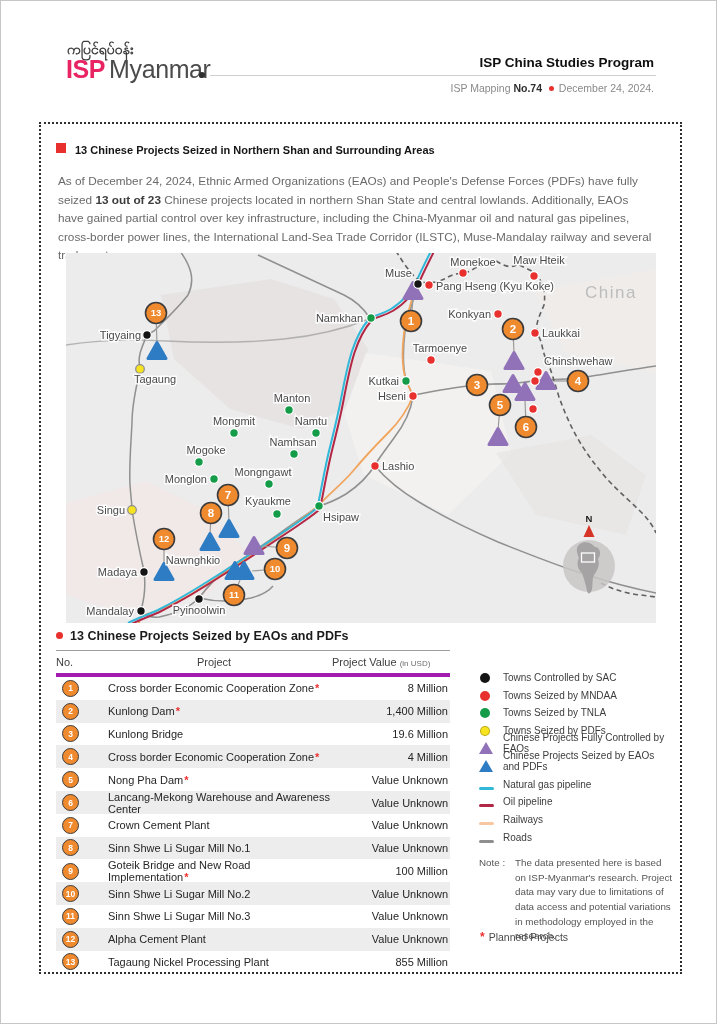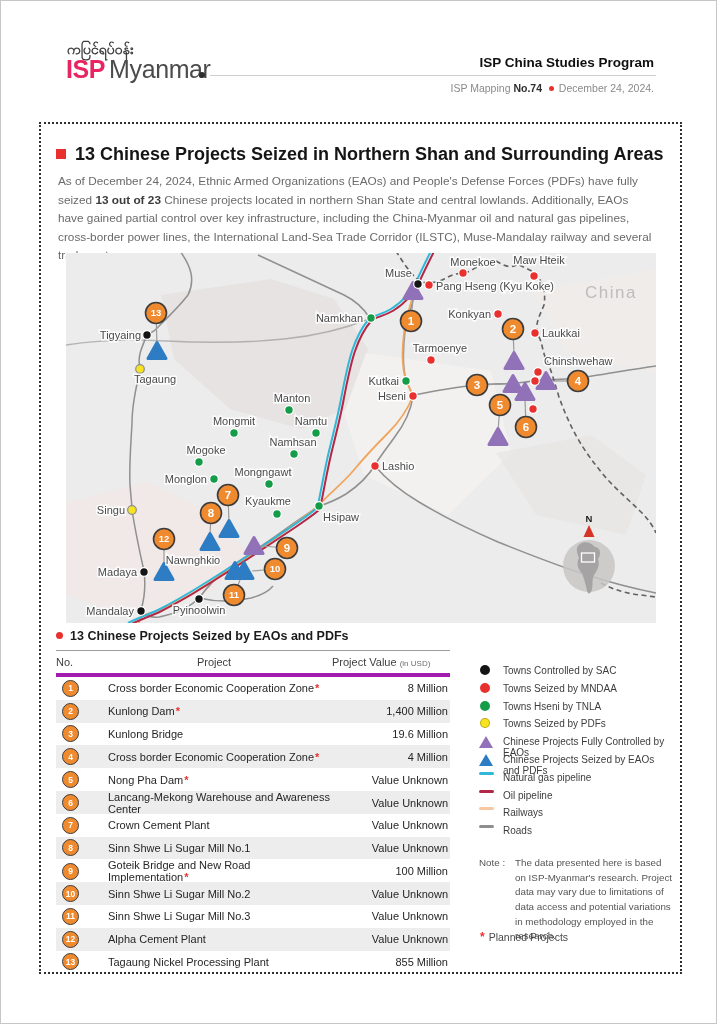--- a/index.html
+++ b/index.html
@@ -14,21 +14,21 @@
   .brand-dot{position:absolute;left:198px;top:71px;width:6px;height:6px;border-radius:50%;background:#2f2f2f;}
   .hrule{position:absolute;left:209px;top:74px;width:446px;height:1px;background:#cfcfcf;}
   .program{position:absolute;top:54px;right:62px;font-size:13.5px;font-weight:700;color:#0f0f0f;}
   .mapping{position:absolute;top:81px;right:62px;font-size:10.5px;color:#8a8a8a;}
   .mapping b{color:#2e2e2e;}
   .rd{display:inline-block;width:5px;height:5px;border-radius:50%;background:#e8312f;margin:0 2px 1px 4px;vertical-align:middle;}
 
   
   .frame{position:absolute;left:38px;top:121px;width:643px;height:852px;border:2px dotted #2e2e2e;box-sizing:border-box;}
 
-  .title-row{position:absolute;left:15px;top:20px;font-size:18px;font-weight:700;color:#151515;white-space:nowrap;}
+  .title-row{position:absolute;left:15px;top:20px;font-size:11px;font-weight:700;color:#151515;white-space:nowrap;}
   .sq{display:inline-block;width:10px;height:10px;background:#e8312f;margin-right:9px;transform:translateY(-1px);}
   .intro{position:absolute;left:17px;top:48px;width:598px;font-size:11.8px;line-height:1.57;color:#6a6a6a;}
   .intro b{color:#3c3c3c;}
 
   
   .map{position:absolute;left:25px;top:129px;width:590px;height:370px;background:#edecec;overflow:hidden;}
   .map svg{display:block;}
 
   
   .section-title{position:absolute;left:15px;top:505px;font-size:12.5px;font-weight:700;color:#1b1b1b;}
@@ -43,21 +43,21 @@
   .t-row.alt{background:#ededee;}
   .t-no{display:flex;}
   .badge{width:17px;height:17px;border-radius:50%;background:#ef8a2f;border:1.4px solid #3d3d3d;color:#fff;
          font-size:8.5px;font-weight:700;display:flex;align-items:center;justify-content:center;margin-left:6px;box-sizing:border-box;}
   .p-name{padding-left:12px;}
   .star{color:#e8312f;font-weight:700;margin-left:1px;}
   .p-val{text-align:right;padding-right:2px;}
 
   
   .legend{position:absolute;left:438px;top:541px;width:192px;}
-  .legend-item{display:flex;align-items:flex-start;height:17.8px;font-size:10px;color:#3d3d3d;}
+  .legend-item{display:flex;align-items:flex-end;height:17.8px;font-size:10px;color:#3d3d3d;}
   .sw{width:15px;margin-right:9px;display:flex;align-items:center;justify-content:flex-start;flex:none;}
   .sw-dot{width:10px;height:10px;border-radius:50%;margin-left:1px;}
   .sw-tri{width:0;height:0;border-left:7px solid transparent;border-right:7px solid transparent;border-bottom:12px solid #999;}
   .sw-line{width:15px;height:3px;border-radius:2px;}
   .note{position:absolute;left:438px;top:732px;width:196px;display:flex;font-size:9.8px;line-height:1.5;color:#555;}
   .note-label{width:36px;flex:none;}
   .note-text{width:158px;}
   .planned{position:absolute;left:438px;top:806px;font-size:10.5px;color:#4a4a4a;}
   .planned .star{font-size:12px;margin-right:4px;}
 </style>
@@ -359,21 +359,21 @@
         <div class="legend-item">
           <span class="sw">
             <span class="sw-dot" style="background: rgb(232, 49, 47);"></span>
           </span>
           <span>Towns Seized by MNDAA</span>
         </div>
         <div class="legend-item">
           <span class="sw">
             <span class="sw-dot" style="background: rgb(20, 156, 73);"></span>
           </span>
-          <span>Towns Hseni by TNLA</span>
+          <span>Towns Seized by TNLA</span>
         </div>
         <div class="legend-item">
           <span class="sw">
             <span class="sw-dot" style="background: rgb(248, 227, 32); box-shadow: rgba(0, 0, 0, 0.25) 0px 0px 0px 1px inset;"></span>
           </span>
           <span>Towns Seized by PDFs</span>
         </div>
         <div class="legend-item">
           <span class="sw">
             <span class="sw-tri" style="border-bottom-color: rgb(145, 114, 184);"></span>

